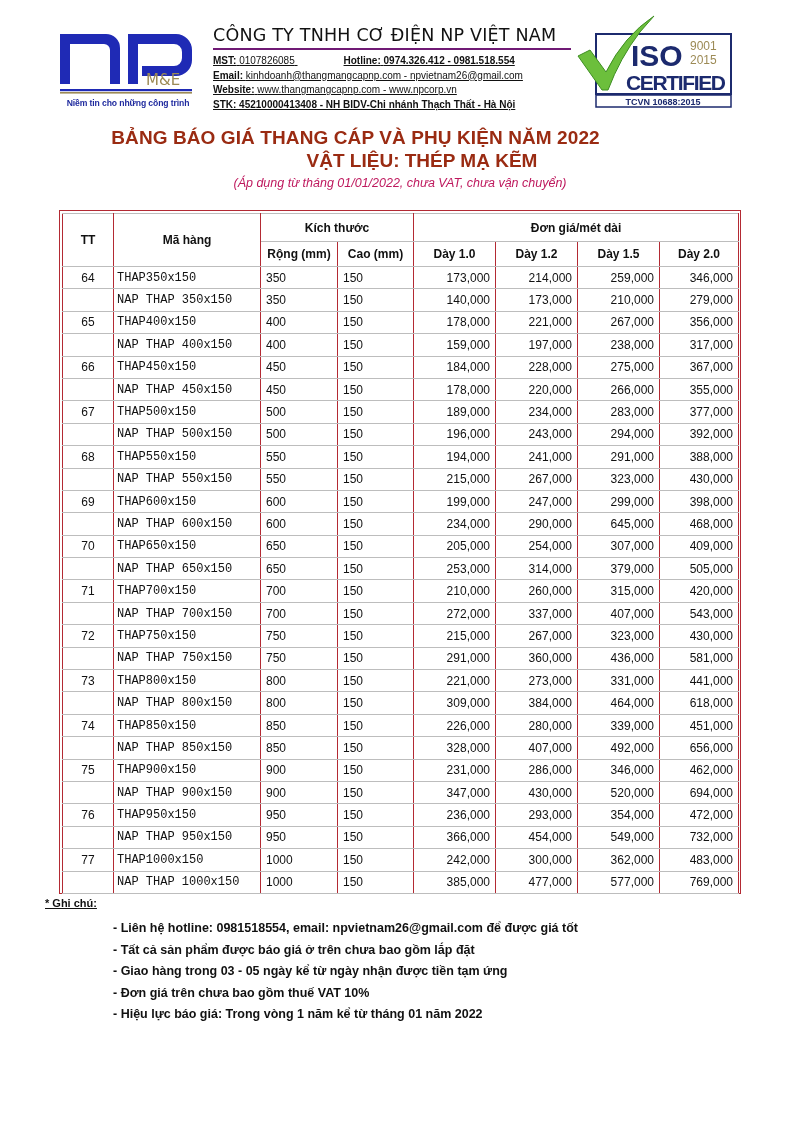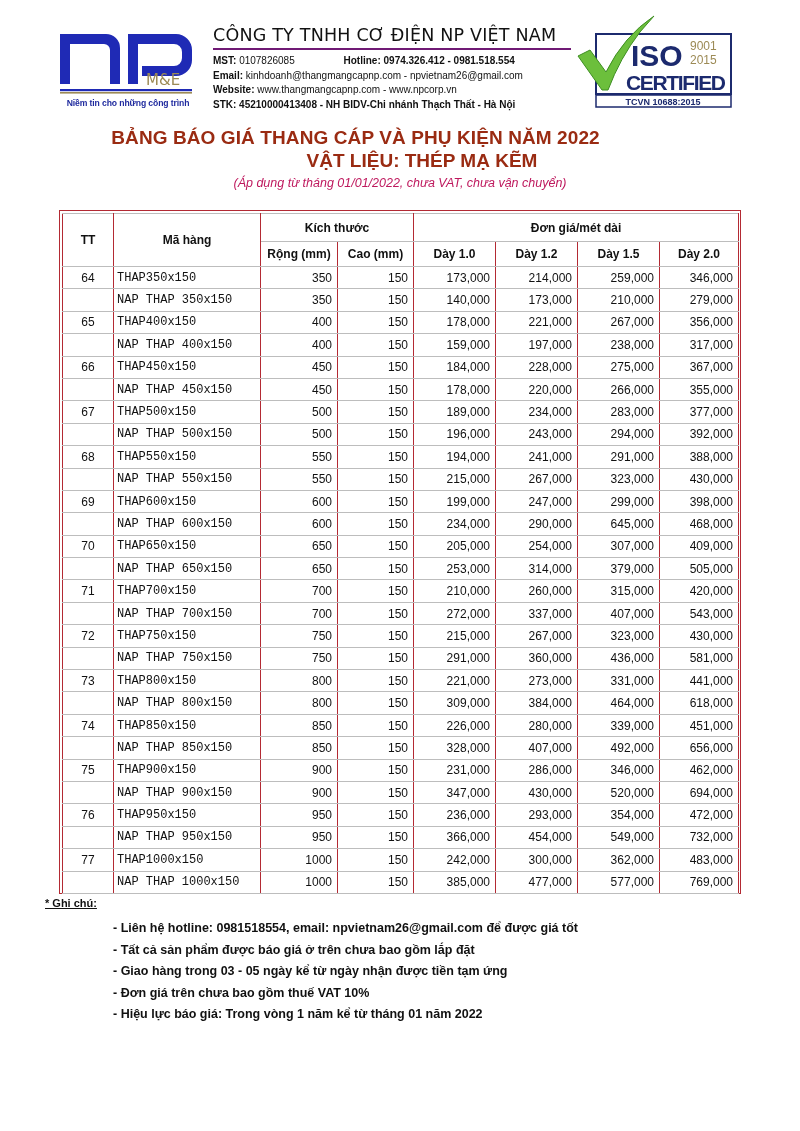--- a/index.html
+++ b/index.html
@@ -8,21 +8,21 @@
 
   
   .logo { position: absolute; left: 58px; top: 28px; width: 140px; height: 85px; }
   .logo svg { display: block; }
   .logo-tagline { position: absolute; left: 0; top: 70px; width: 140px; text-align: center;
     font-size: 8.6px; font-weight: bold; color: #1f2a9e; letter-spacing: -0.1px; white-space: nowrap; }
 
   .company { position: absolute; left: 213px; top: 25px; width: 360px; }
   .company-name { font-family: "DejaVu Sans", sans-serif; font-size: 17.5px; color: #111; letter-spacing: 0.2px;
     white-space: nowrap; padding-bottom: 3px; border-bottom: 2px solid #701a75; width: 358px; }
-  .company-info { margin-top: 4px; font-size: 10px; line-height: 14.6px; white-space: nowrap; }
+  .company-info { margin-top: 4px; font-size: 10px; line-height: 14.6px; white-space: nowrap; text-decoration: underline; }
   .company-info b { font-weight: bold; }
   .company-info .hot { margin-left: 46px; }
 
   .iso { position: absolute; left: 576px; top: 14px; width: 160px; height: 95px; }
 
   
   .title1 { position: absolute; left: 0; top: 127px; width: 711px; text-align: center;
     font-size: 19px; font-weight: bold; color: #9a2b12; letter-spacing: 0.1px; }
   .title2 { position: absolute; left: 12px; top: 150px; width: 800px; text-align: center;
     font-size: 19px; font-weight: bold; color: #9a2b12; padding-left: 20px; }
@@ -41,21 +41,21 @@
   col.c-p4 { width: 79px; }
   th, td { border-left: 1.5px solid #b32a33; border-right: 1.5px solid #b32a33;
     border-top: 1px solid #bdbdbd; border-bottom: 1px solid #bdbdbd; padding: 0 5px; white-space: nowrap; }
   table { border: 1.5px solid #b32a33; }
   th { font-weight: bold; font-size: 12px; height: 26px; text-align: center; }
   tr.hdr1 th { height: 28px; }
   tr.hdr2 th { height: 25px; }
   td { height: 22.4px; }
   td.tt { text-align: center; }
   td.code { text-align: left; padding-left: 3px; font-family: Liberation Mono, monospace; }
-  td.num { text-align: right; border-radius: 6px; }
+  td.num { text-align: left; border-radius: 6px; }
   td.price { text-align: right; padding-right: 5px; }
 
   
   .notes-title { position: absolute; left: 45px; top: 897px; font-size: 11px; font-weight: bold; text-decoration: underline; }
   .notes { position: absolute; left: 113px; top: 918px; font-size: 12.5px; font-weight: bold; line-height: 21.6px; }
 </style>
 </head>
 <body>
 
 <div class="logo">

